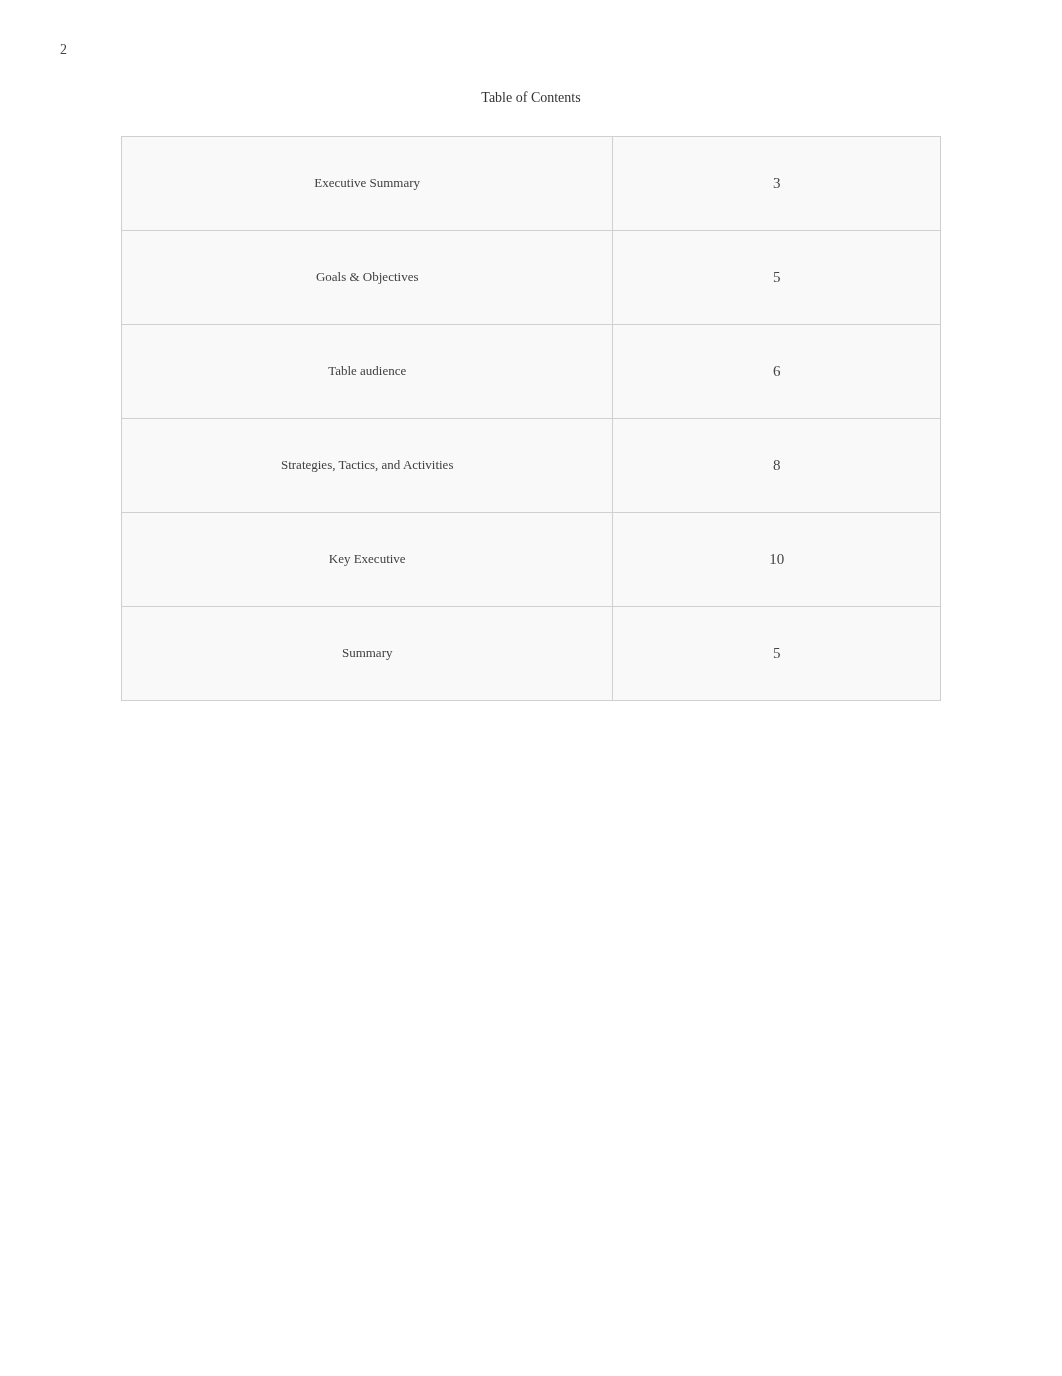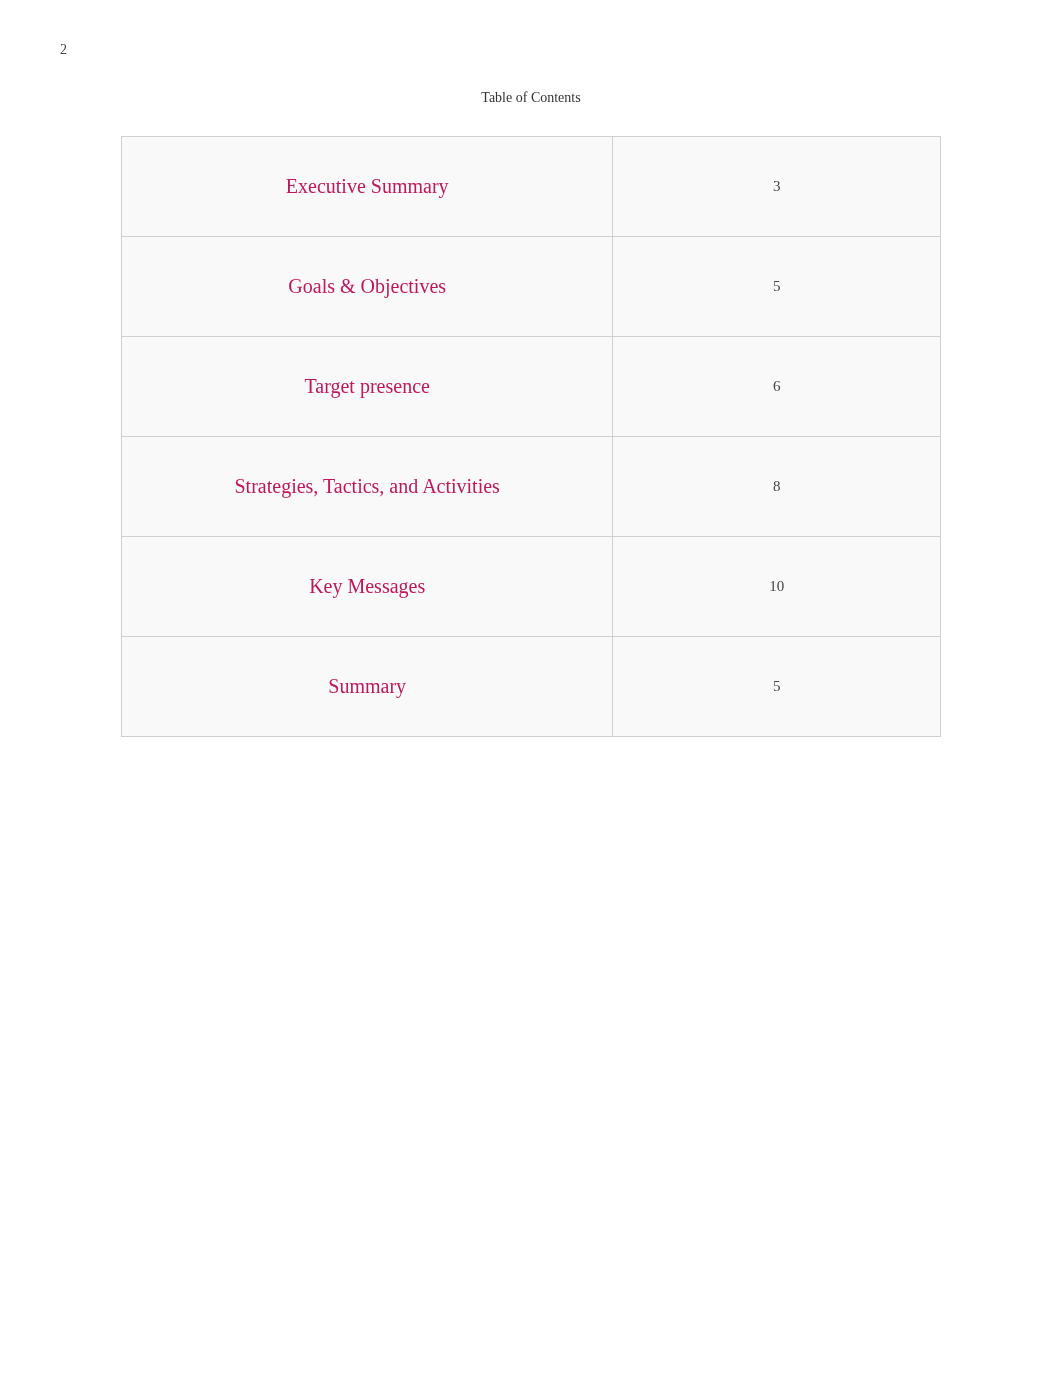--- a/index.html
+++ b/index.html
@@ -53,22 +53,22 @@
       border-bottom: 1px solid #d0d0d0;
     }
 
     .toc-row:last-child {
       border-bottom: none;
     }
 
     .toc-label {
       width: 60%;
       padding: 38px 40px;
-      font-size: 20px;
-      color: #be185d;
+      font-size: 13px;
+      color: #404040;
       border-right: 1px solid #d0d0d0;
       vertical-align: middle;
       text-align: center;
     }
 
     .toc-page {
       width: 40%;
       padding: 38px 40px;
       font-size: 15px;
       color: #444;
@@ -89,29 +89,29 @@
   <tbody id="toc-body">
   <tr class="toc-row">
         <td class="toc-label">Executive Summary</td>
         <td class="toc-page">3</td>
       </tr>
       <tr class="toc-row">
         <td class="toc-label">Goals &amp; Objectives</td>
         <td class="toc-page">5</td>
       </tr>
       <tr class="toc-row">
-        <td class="toc-label">Target presence</td>
+        <td class="toc-label">Table audience</td>
         <td class="toc-page">6</td>
       </tr>
       <tr class="toc-row">
         <td class="toc-label">Strategies, Tactics, and Activities</td>
         <td class="toc-page">8</td>
       </tr>
       <tr class="toc-row">
-        <td class="toc-label">Key Messages</td>
+        <td class="toc-label">Key Executive</td>
         <td class="toc-page">10</td>
       </tr>
       <tr class="toc-row">
         <td class="toc-label">Summary</td>
         <td class="toc-page">5</td>
       </tr>
     </tbody>
 </table>
 
 </body></html>

